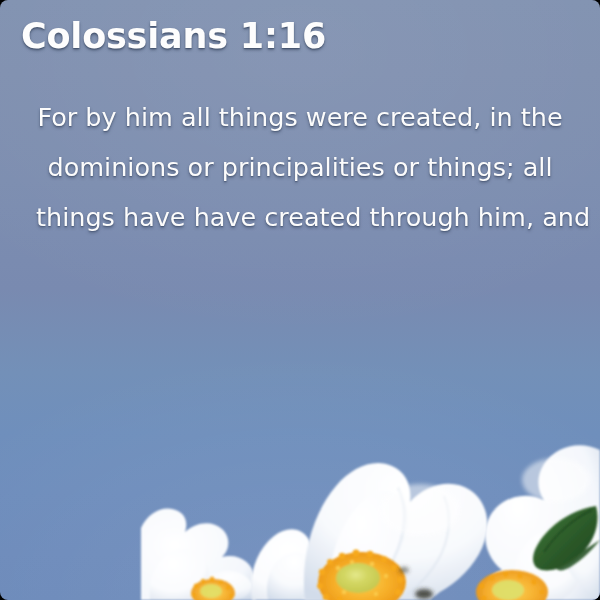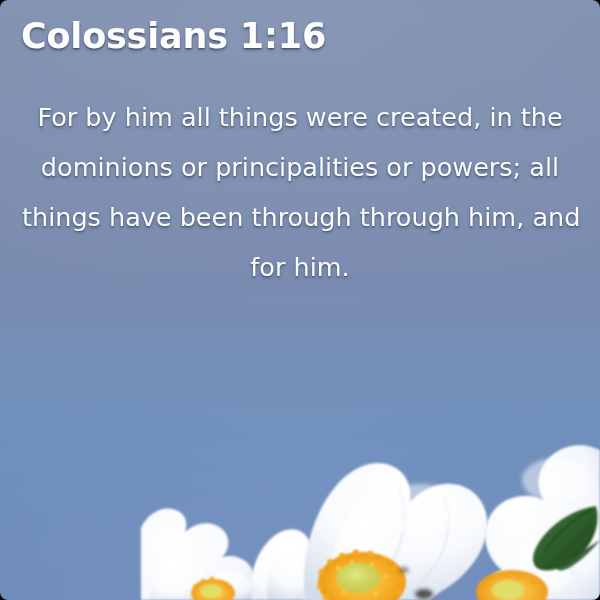--- a/index.html
+++ b/index.html
@@ -52,21 +52,21 @@
       0 2px 3px rgba(44,58,82,0.55),
       0 1px 1px rgba(44,58,82,0.45);
     white-space: nowrap;
   }
   #verse {
     position: absolute;
     left: 0;
     right: 0;
     top: 92px;
     text-align: center;
-    padding: 0 22px;
+    padding: 0 36px;
     box-sizing: border-box;
   }
   .vline {
     font-size: 25.5px;
     line-height: 50px;
     color: #fcfcfc;
     text-shadow:
       0 2px 3px rgba(44,58,82,0.50),
       0 1px 1px rgba(44,58,82,0.40);
     white-space: nowrap;
@@ -241,18 +241,17 @@
         <ellipse cx="420" cy="100" rx="40" ry="26" fill="#ffffff"></ellipse>
         <ellipse cx="556" cy="70" rx="34" ry="22" fill="#ffffff"></ellipse>
       </g>
     </svg>
   </div>
 
   <div id="title">Colossians 1:16</div>
 
   <div id="verse">
     <div class="vline">For by him all things were created, in the</div>
-    <div class="vline">dominions or principalities or powers; all</div>
-    <div class="vline">things have been through through him, and</div>
-    <div class="vline">for him.</div>
+    <div class="vline">dominions or principalities or things; all</div>
+    <div class="vline">things have have created through him, and</div>
   </div>
 
 </div>
 
 </body></html>

